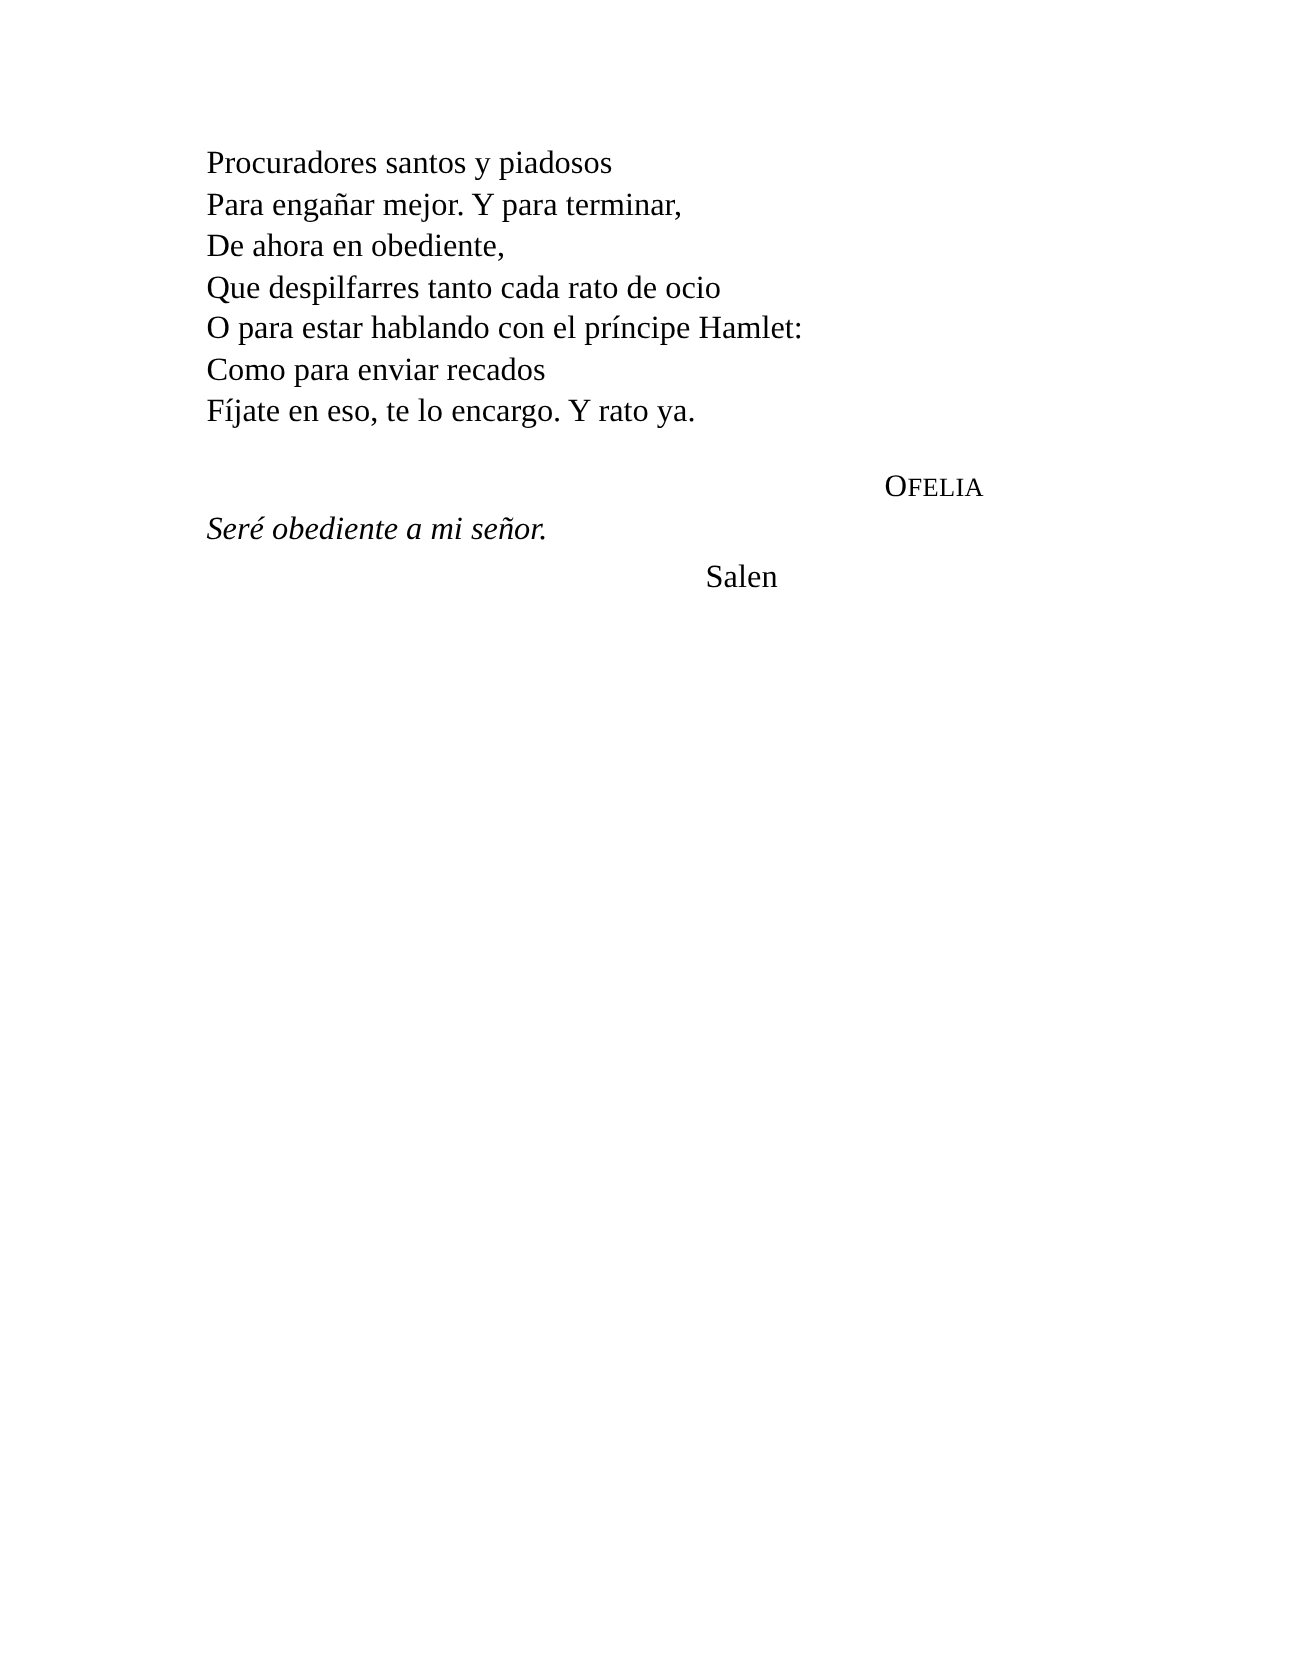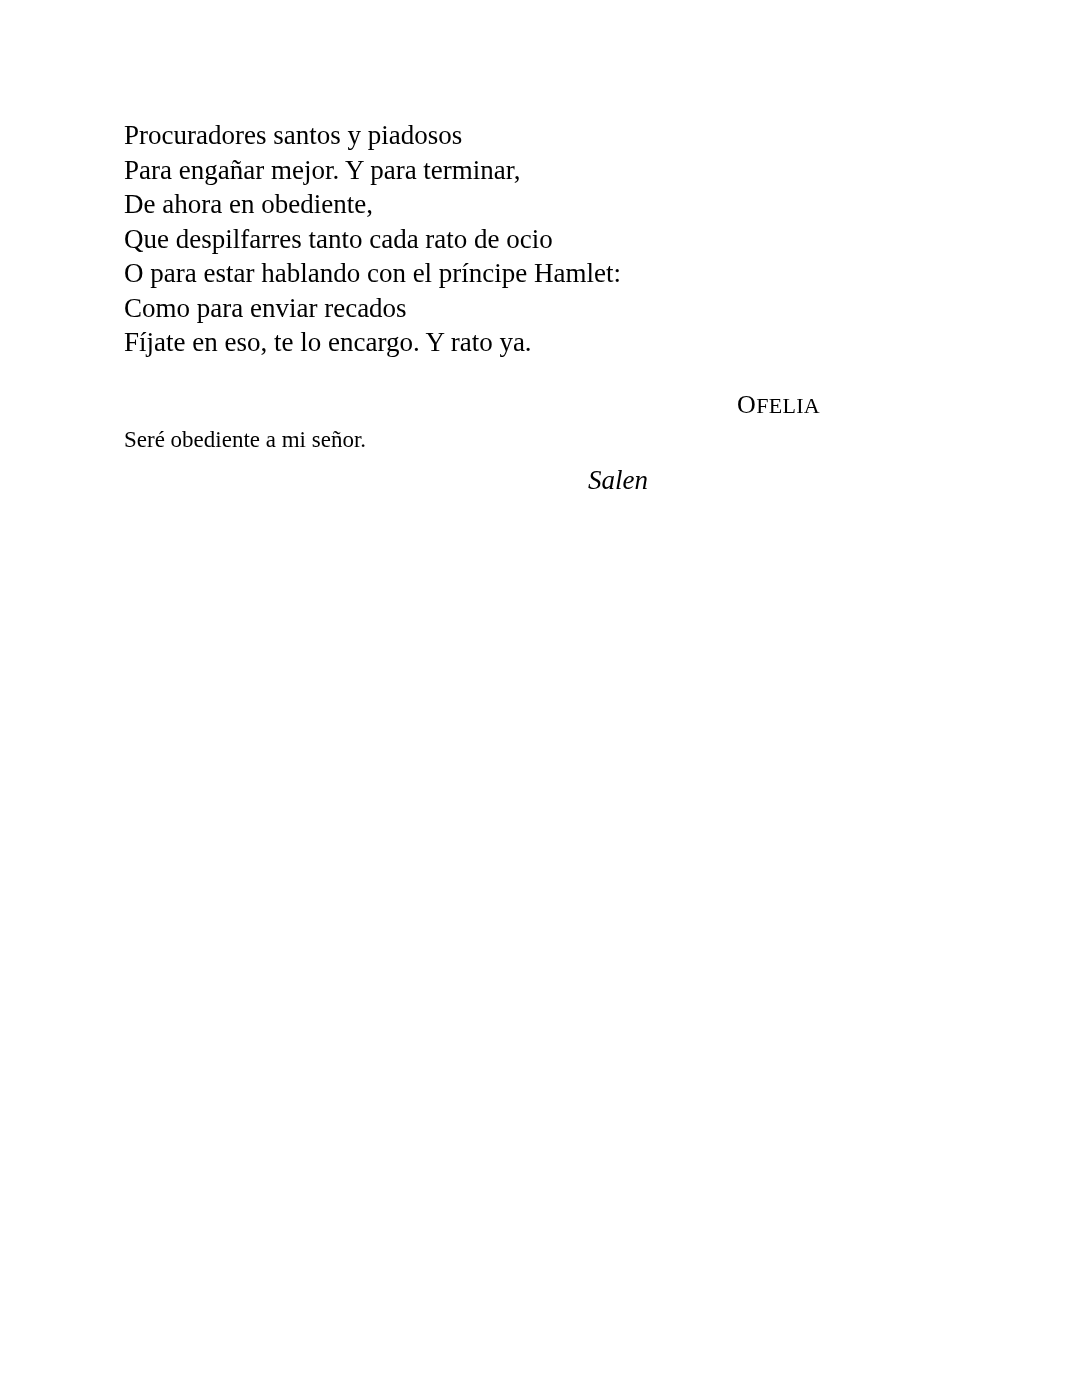--- a/index.html
+++ b/index.html
@@ -12,21 +12,21 @@
     height: 1397px;
     font-family: "Liberation Serif", "DejaVu Serif", serif;
     color: #000000;
     overflow: hidden;
   }
   .page {
     position: relative;
     width: 940px;
     height: 1397px;
     box-sizing: border-box;
-    padding: 118px 120px 0 72px;
+    padding: 118px 120px 0 120px;
   }
   .verse-block {
     margin: 0;
     padding: 0 0 0 52px;
   }
   .verse-line {
     font-size: 27px;
     line-height: 34.5px;
     white-space: pre;
   }
@@ -38,28 +38,28 @@
     line-height: 30px;
     font-variant: small-caps;
     letter-spacing: 0.3px;
     text-align: right;
   }
   .speaker .cap {
     font-size: 26px;
   }
   .speech {
     padding-left: 52px;
-    font-size: 23px;
+    font-size: 27px;
     line-height: 34.5px;
+    font-style: italic;
   }
   .stage-direction {
     margin-top: 6px;
     padding-right: 172px;
     text-align: right;
-    font-style: italic;
     font-size: 27px;
     line-height: 34.5px;
   }
 </style>
 </head>
 <body>
 
 <div class="page">
 
   <div class="verse-block">

